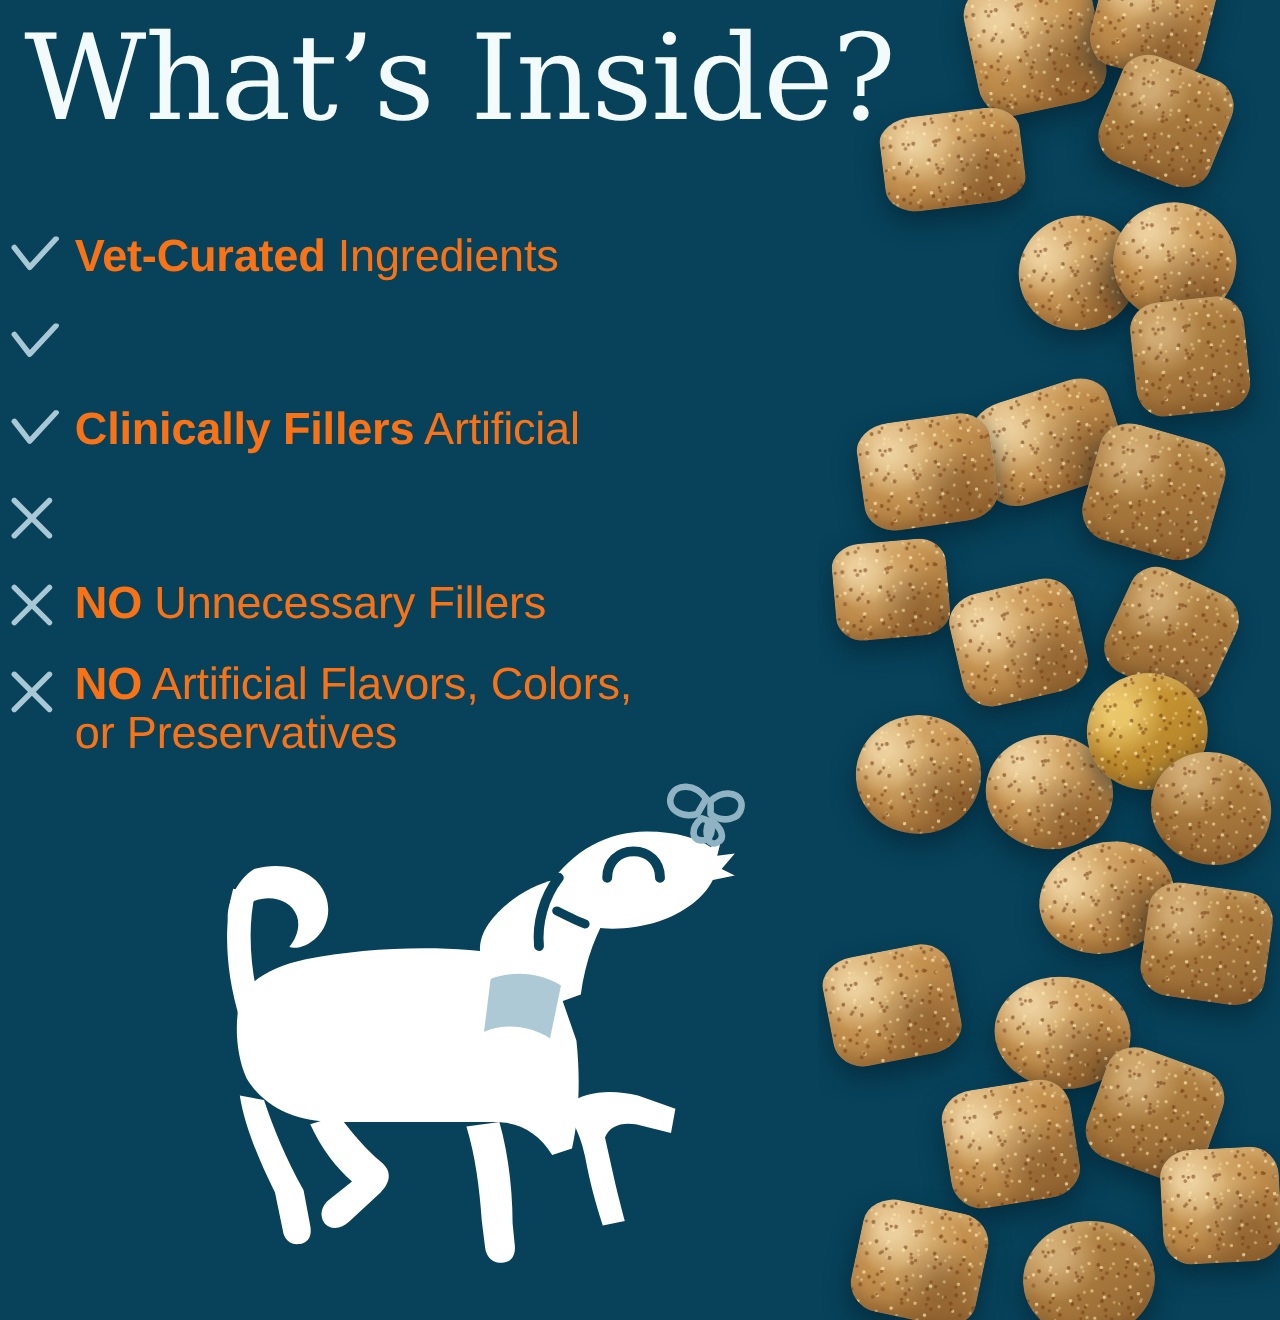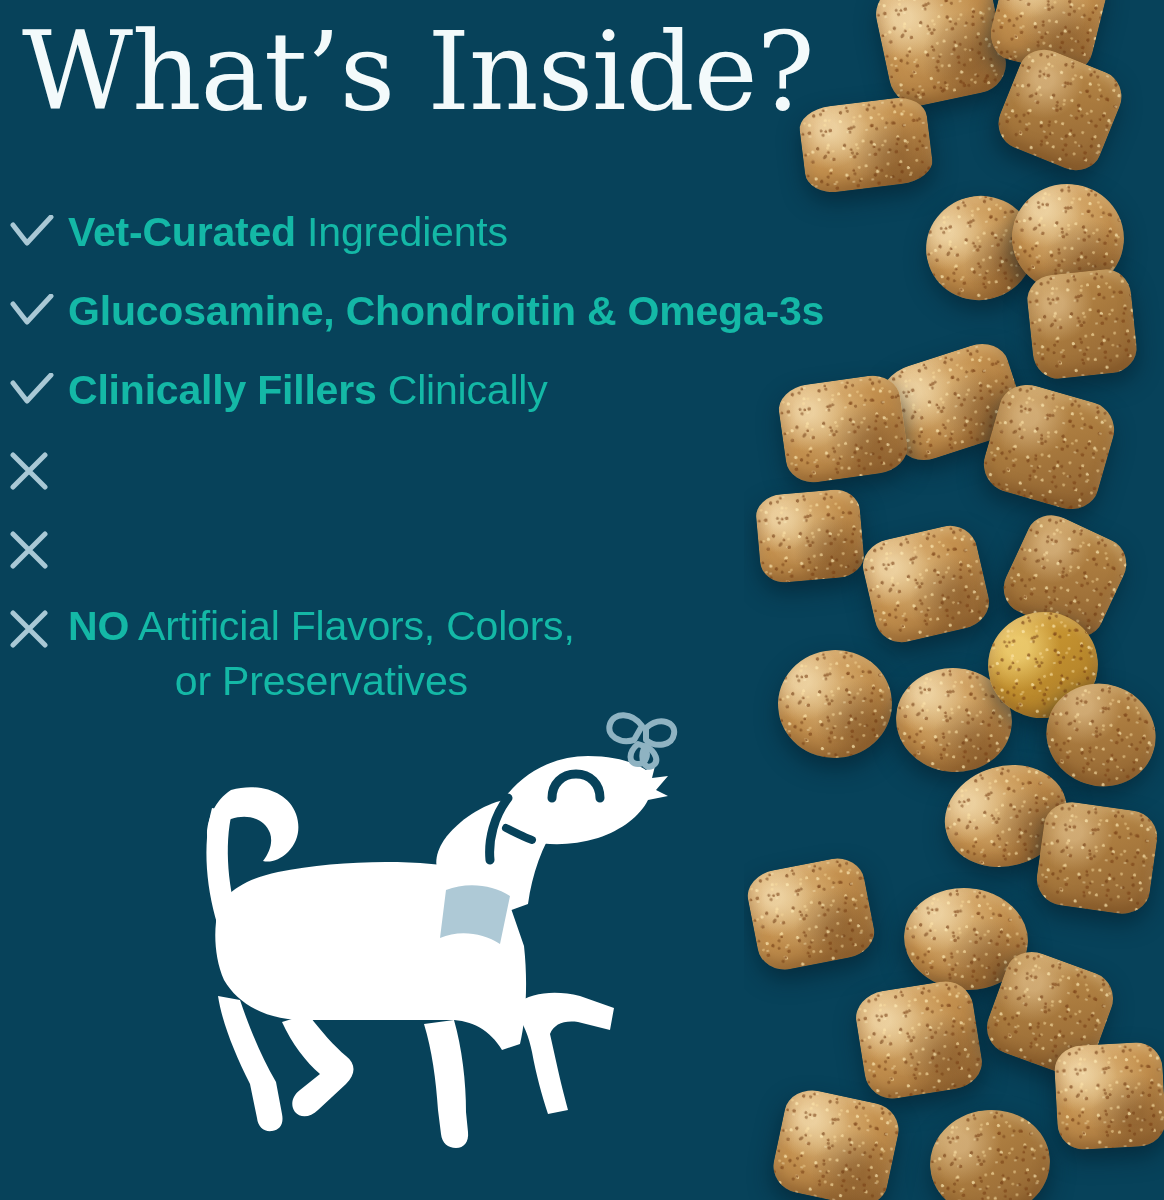--- a/index.html
+++ b/index.html
@@ -6,21 +6,20 @@
   html, body {
     width:1164px; height:1200px;
     overflow:hidden;
     font-family:"Liberation Sans", sans-serif;
   }
   #canvas {
     position:relative;
     width:1164px; height:1200px;
     background:#07425a;
     overflow:hidden;
-    text-align:center;
   }
 
   
   #title {
     position:absolute;
     left:22px; top:18px;
     font-family:"DejaVu Serif", serif;
     font-size:108px;
     line-height:1.0;
     font-weight:400;
@@ -45,27 +44,27 @@
   .row:last-child { margin-bottom:0; }
   .mark {
     flex:0 0 64px;
     height:56px;
     position:relative;
   }
   .mark svg { position:absolute; left:6px; top:11px; }
   .txt {
     font-size:41px;
     line-height:57px;
-    color:#14b8a6;
+    color:#f97316;
     font-weight:400;
     letter-spacing:-0.2px;
     white-space:pre-wrap;
   }
   .txt b { font-weight:700; }
-  .row.tall .txt { line-height:55px; }
+  .row.tall .txt { line-height:45px; }
 
   
   #dog {
     position:absolute;
     left:128px; top:700px;
     width:560px; height:470px;
   }
 
   
   #treats {
@@ -161,43 +160,43 @@
           </svg>
         </div>
         <div class="txt"><b>Vet-Curated</b><span> Ingredients</span></div>
       </div>
       <div class="row">
         <div class="mark">
           <svg width="44" height="34" viewBox="0 0 44 34">
             <path d="M3 10 L17 28 L41 2" fill="none" stroke="#A9C8D5" stroke-width="5" stroke-linecap="round" stroke-linejoin="round"></path>
           </svg>
         </div>
-        <div class="txt"><b>Glucosamine, Chondroitin &amp; Omega-3s</b></div>
       </div>
       <div class="row">
         <div class="mark">
           <svg width="44" height="34" viewBox="0 0 44 34">
             <path d="M3 10 L17 28 L41 2" fill="none" stroke="#A9C8D5" stroke-width="5" stroke-linecap="round" stroke-linejoin="round"></path>
           </svg>
         </div>
-        <div class="txt"><b>Clinically Fillers</b><span> Clinically</span></div>
+        <div class="txt"><b>Clinically Fillers</b><span> Artificial</span></div>
       </div>
       <div class="row">
         <div class="mark">
           <svg width="38" height="38" viewBox="0 0 38 38">
             <path d="M3 3 L35 35 M35 3 L3 35" fill="none" stroke="#A9C8D5" stroke-width="5" stroke-linecap="round"></path>
           </svg>
         </div>
       </div>
       <div class="row">
         <div class="mark">
           <svg width="38" height="38" viewBox="0 0 38 38">
             <path d="M3 3 L35 35 M35 3 L3 35" fill="none" stroke="#A9C8D5" stroke-width="5" stroke-linecap="round"></path>
           </svg>
         </div>
+        <div class="txt"><b>NO</b><span> Unnecessary Fillers</span></div>
       </div>
       <div class="row tall">
         <div class="mark">
           <svg width="38" height="38" viewBox="0 0 38 38">
             <path d="M3 3 L35 35 M35 3 L3 35" fill="none" stroke="#A9C8D5" stroke-width="5" stroke-linecap="round"></path>
           </svg>
         </div>
         <div class="txt"><b>NO</b><span> Artificial Flavors, Colors,
 or Preservatives</span></div>
       </div>

